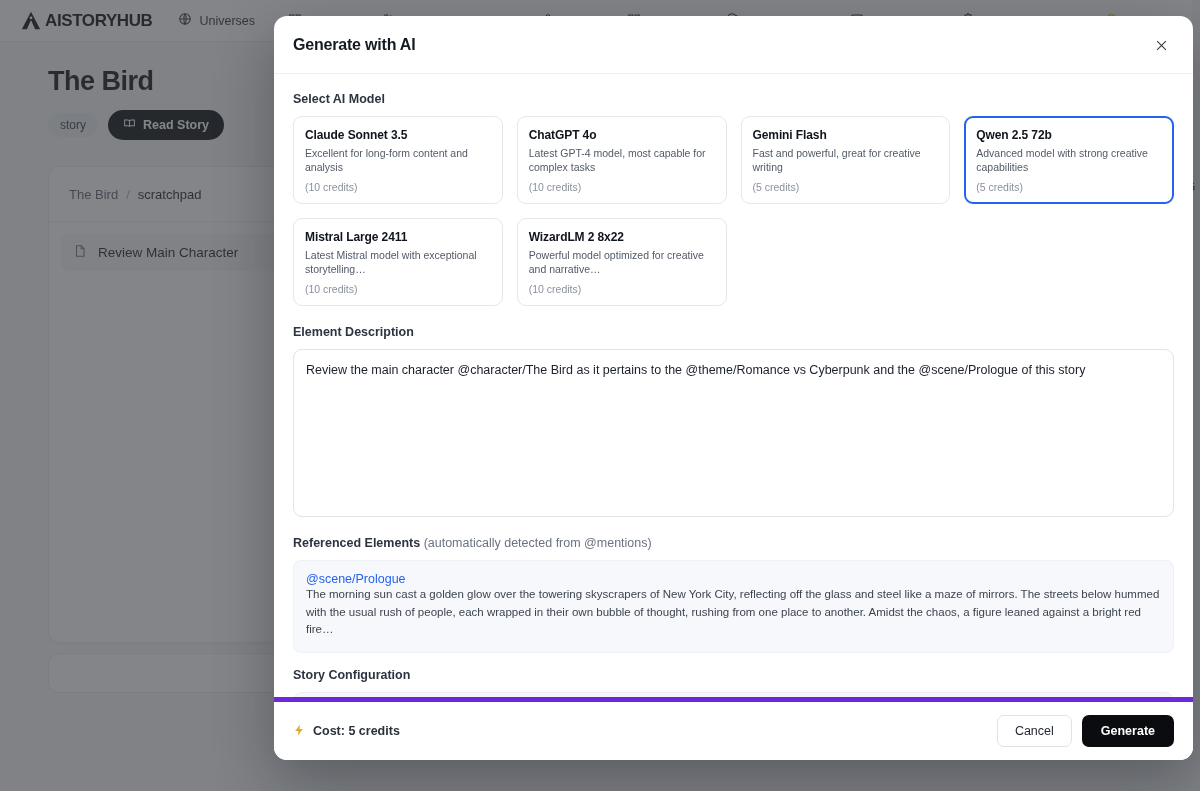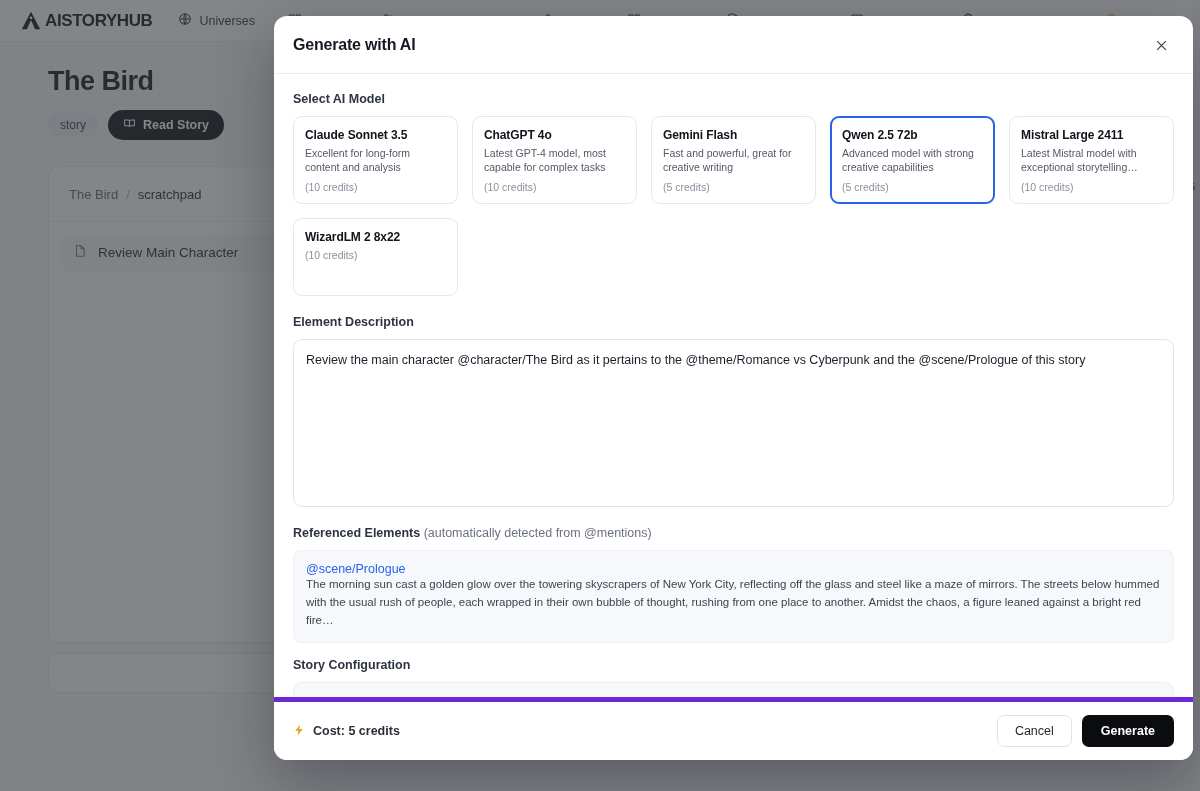--- a/index.html
+++ b/index.html
@@ -105,21 +105,21 @@
     display: flex; align-items: center; justify-content: center;
     color: #3b4049; font-family: inherit;
   }
 
   .modal-scroll { flex: 1 1 auto; overflow: hidden; padding: 18px 19px 0 19px; }
 
   .sec-label { font-size: 12.5px; font-weight: 700; color: #2d3340; margin-bottom: 10px; }
   .sec-label .sub { font-weight: 400; color: #6b7280; }
 
   .model-grid {
-    display: grid; grid-template-columns: repeat(5, 1fr);
+    display: grid; grid-template-columns: repeat(4, 1fr);
     gap: 14px; margin-bottom: 19px;
   }
   .model-card {
     border: 1px solid #e4e7ec; border-radius: 9px;
     padding: 11px 11px 10px 11px; background: #fff;
     min-height: 78px;
   }
   .model-card.selected { border: 2px solid #2563eb; padding: 10px 10px 9px 10px; }
   .model-name { font-size: 12px; font-weight: 700; color: #10141b; margin-bottom: 5px; letter-spacing: -0.1px; }
   .model-desc { font-size: 10.5px; line-height: 1.33; color: #525a67; margin-bottom: 6px; }
@@ -363,20 +363,21 @@
       </div>
 
       <div class="model-card">
         <div class="model-name">Mistral Large 2411</div>
         <div class="model-desc">Latest Mistral model with exceptional storytelling…</div>
         <div class="model-cred">(10 credits)</div>
       </div>
 
       <div class="model-card">
         <div class="model-name">WizardLM 2 8x22</div>
+        <div class="model-desc">Powerful model optimized for creative and narrative…</div>
         <div class="model-cred">(10 credits)</div>
       </div>
     </div>
 
     <div class="sec-label">Element Description</div>
     <div class="textarea-box">Review the main character @character/The Bird as it pertains to the @theme/Romance vs Cyberpunk and the @scene/Prologue of this story</div>
 
     <div class="sec-label">
       <span>Referenced Elements</span>
       <span class="sub">(automatically detected from @mentions)</span>

